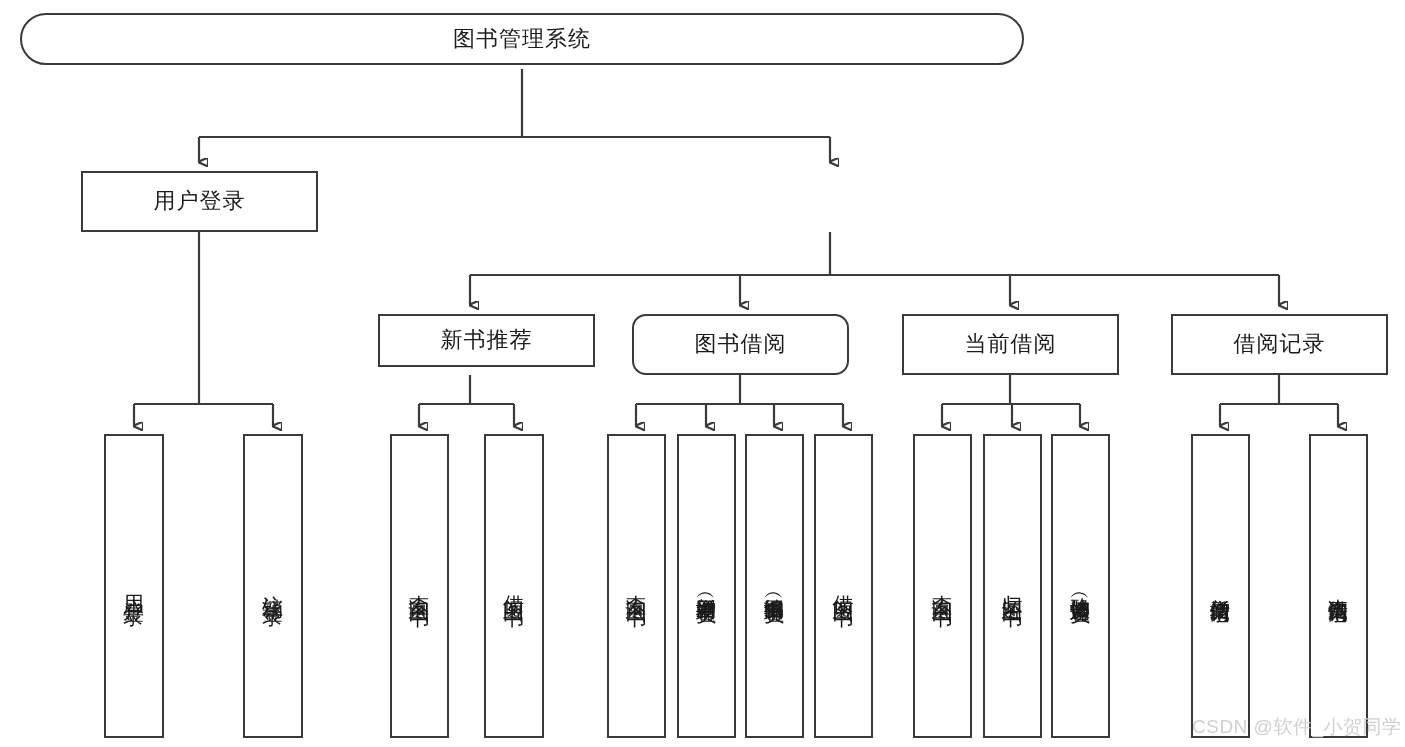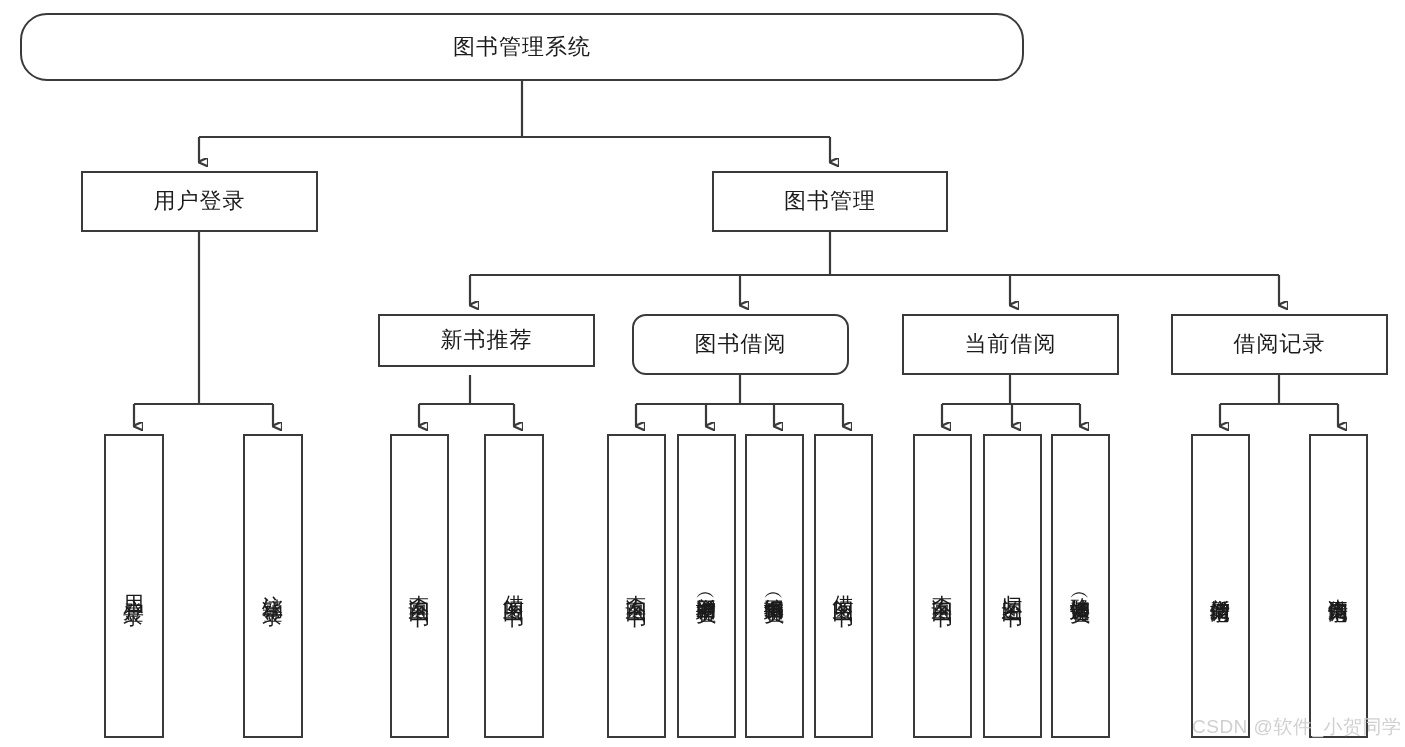--- a/index.html
+++ b/index.html
@@ -125,30 +125,27 @@
     <line x1="942" y1="404" x2="942" y2="426" marker-end="url(#arrowhead)"></line>
     <line x1="1012" y1="404" x2="1012" y2="426" marker-end="url(#arrowhead)"></line>
     <line x1="1080" y1="404" x2="1080" y2="426" marker-end="url(#arrowhead)"></line>
 
     <line x1="1279" y1="375" x2="1279" y2="404"></line>
     <line x1="1220" y1="404" x2="1338" y2="404"></line>
     <line x1="1220" y1="404" x2="1220" y2="426" marker-end="url(#arrowhead)"></line>
     <line x1="1338" y1="404" x2="1338" y2="426" marker-end="url(#arrowhead)"></line>
   </svg>
 
-  <div class="node-box root horizontal" style="left: 20px; top: 13px; width: 1004px; height: 68px; border-radius: 27px;">
+  <div class="node-box root horizontal" style="left: 20px; top: 13px; width: 1004px; height: 52px; border-radius: 27px;">
     <span class="node-label">图书管理系统</span>
   </div>
 
   <div class="node-box horizontal" style="left: 81px; top: 171px; width: 237px; height: 61px;">
     <span class="node-label">用户登录</span>
   </div>
-  <div class="node-box horizontal" style="left: 712px; top: 171px; width: 236px; height: 61px;">
-    <span class="node-label">图书管理</span>
-  </div>
 
   <div class="node-box horizontal" style="left: 378px; top: 314px; width: 217px; height: 53px;">
     <span class="node-label">新书推荐</span>
   </div>
   <div class="node-box horizontal" style="left: 632px; top: 314px; width: 217px; height: 61px; border-radius: 14px;">
     <span class="node-label">图书借阅</span>
   </div>
   <div class="node-box horizontal" style="left: 1171px; top: 314px; width: 217px; height: 61px;">
     <span class="node-label">借阅记录</span>
   </div>

